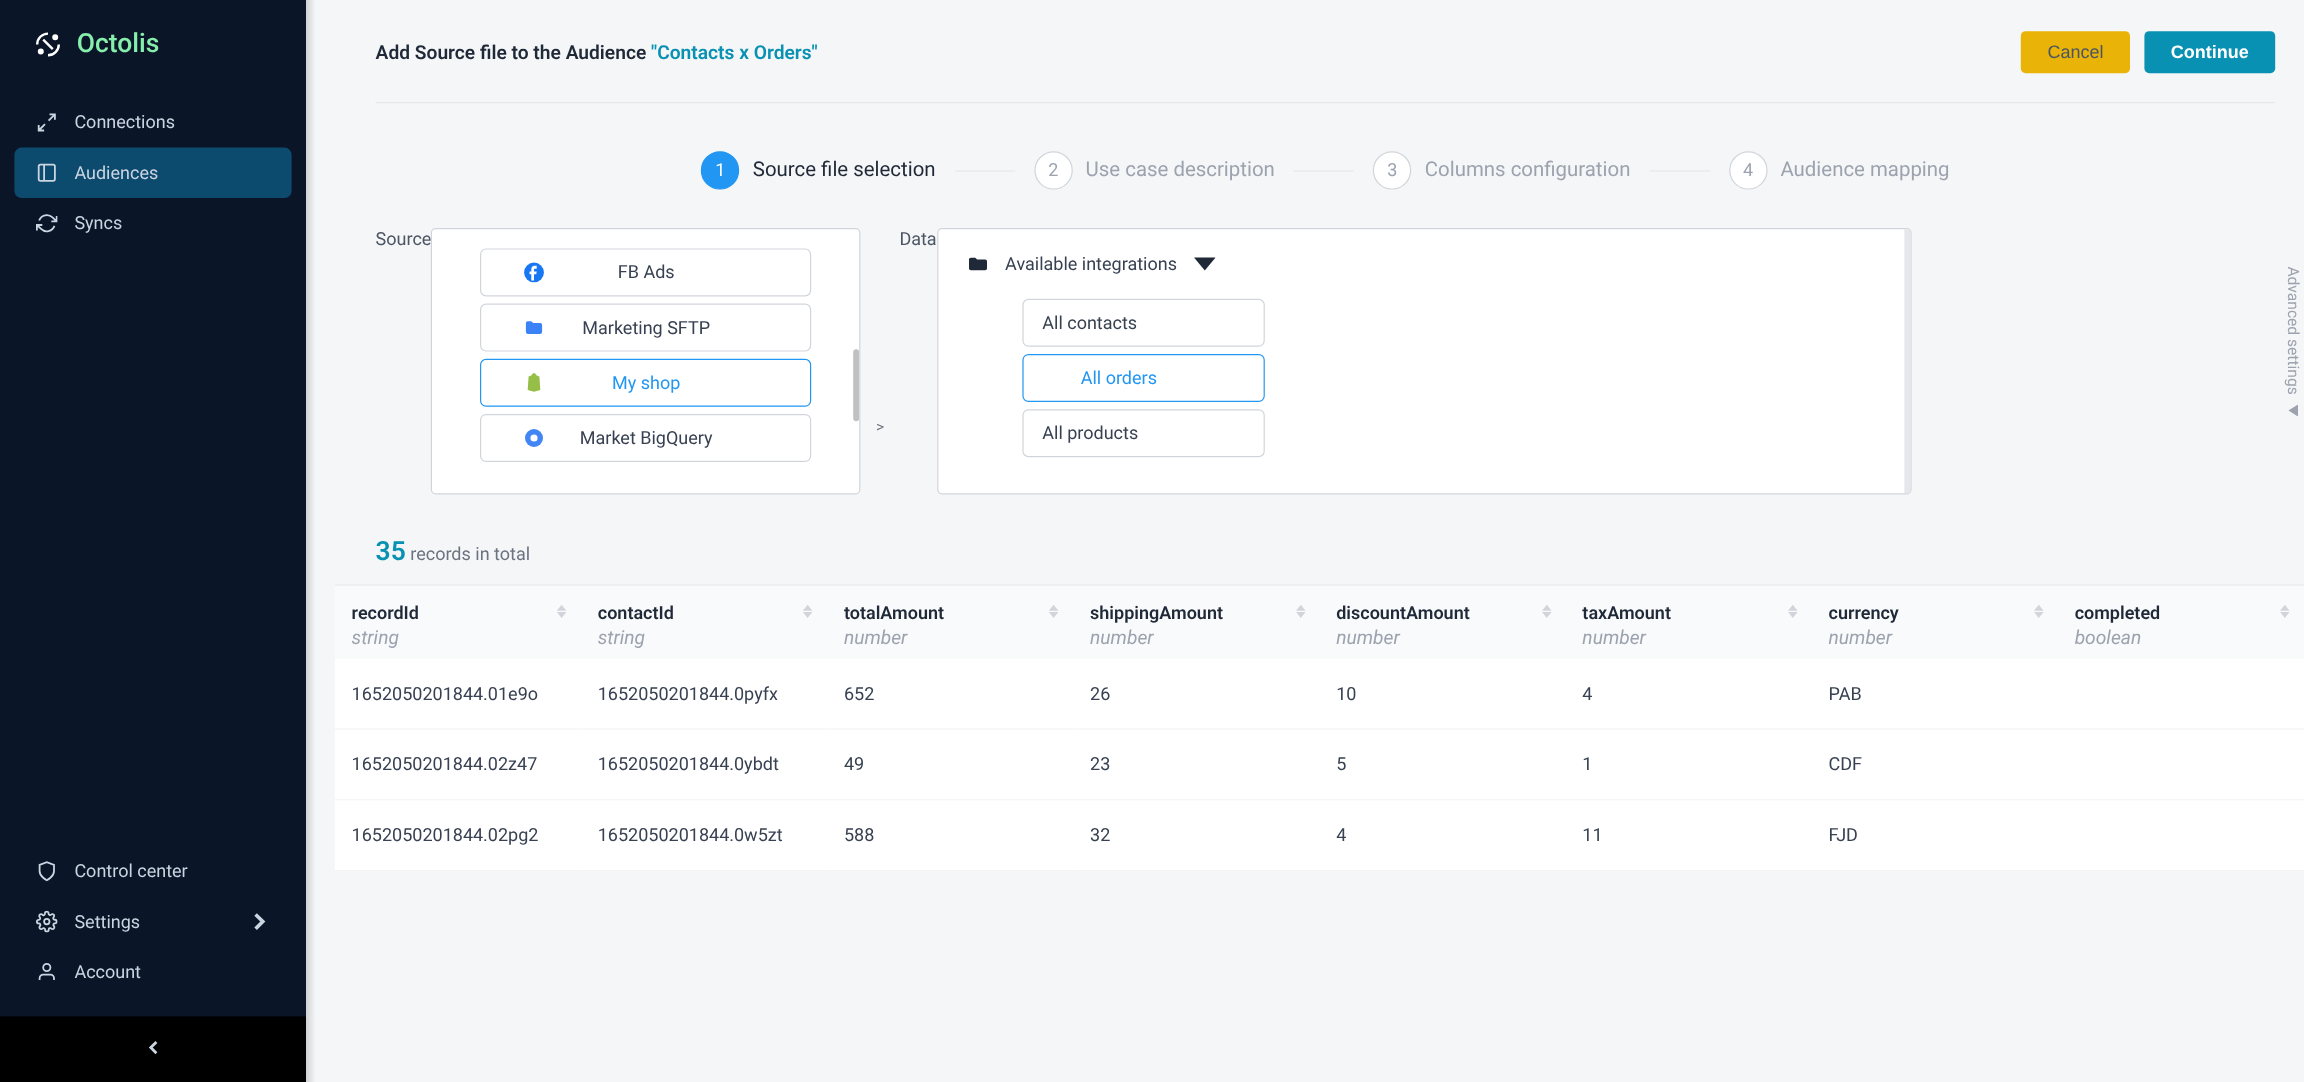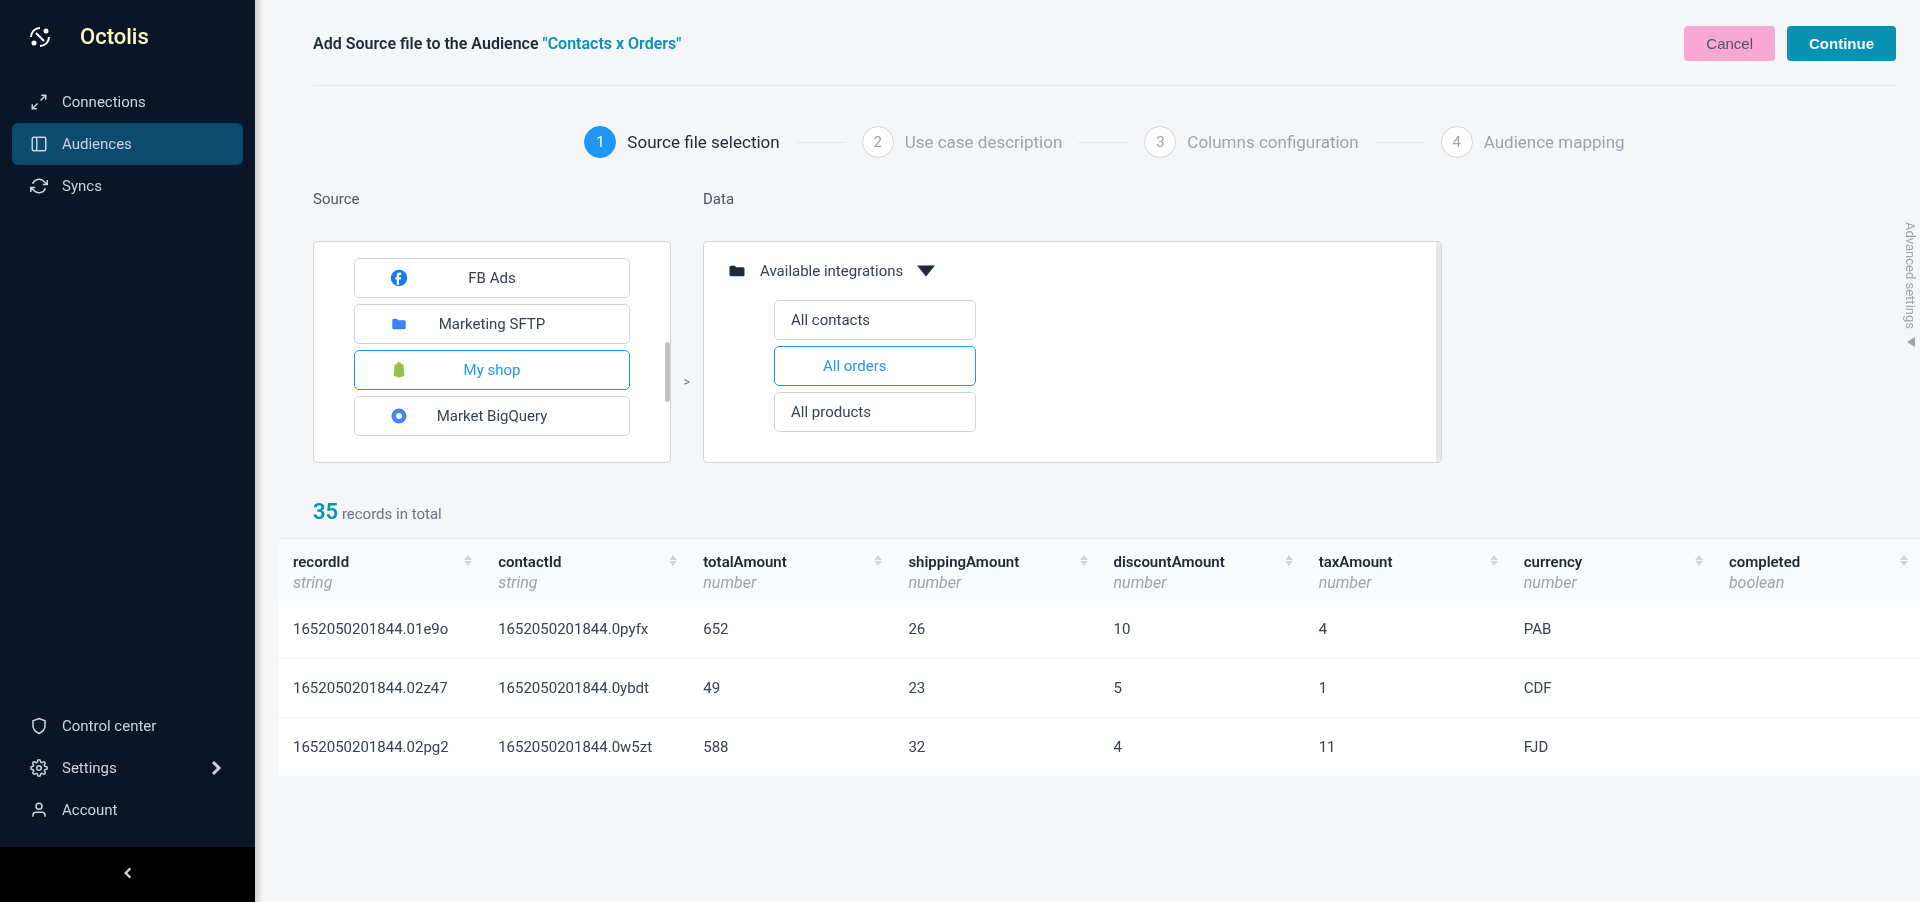--- a/index.html
+++ b/index.html
@@ -2,59 +2,59 @@
 <html><head>
 <meta charset="utf-8">
 <style>
 * { margin: 0; padding: 0; box-sizing: border-box; }
 body { font-family: -apple-system, BlinkMacSystemFont, "Segoe UI", Roboto, sans-serif; background: #f5f6f7; color: #333; overflow: hidden; }
 .app { display: flex; height: 902px; width: 1920px; }
 
 
 .sidebar { width: 255px; background: #0a1628; color: #cbd5e1; display: flex; flex-direction: column; position: relative; }
 .sidebar-shadow { position: absolute; right: -8px; top: 0; width: 8px; height: 100%; background: linear-gradient(to right, rgba(0,0,0,0.15), transparent); }
-.logo { display: flex; align-items: center; gap: 28px; padding: 24px 28px; font-size: 22px; font-weight: 500; color: #fef9c3; }
+.logo { display: flex; align-items: center; gap: 12px; padding: 24px 28px; font-size: 22px; font-weight: 500; color: #86efac; }
 .logo svg { width: 24px; height: 24px; }
 .nav { flex: 1; padding: 8px 12px; }
 .nav-item { display: flex; align-items: center; gap: 14px; padding: 12px 18px; font-size: 15px; border-radius: 6px; cursor: pointer; color: #cbd5e1; }
 .nav-item.active { background: #0c4a6e; }
 .nav-item svg { width: 18px; height: 18px; flex-shrink: 0; }
 .nav-bottom { padding: 8px 12px 16px; }
 .nav-item-chevron { margin-left: auto; }
 .collapse { text-align: center; padding: 18px 0; background: #000; }
 .collapse svg { width: 10px; height: 14px; color: #cbd5e1; }
 
 
 .main { flex: 1; background: #f5f6f7; display: flex; flex-direction: column; overflow: hidden; }
 .page-wrap { margin-left: 24px; padding: 26px 24px 0 34px; }
 
 .header { display: flex; align-items: center; justify-content: space-between; padding-bottom: 24px; border-bottom: 1px solid #e5e7eb; }
 .header-title { font-size: 16px; font-weight: 600; color: #1f2937; }
 .header-title .audience-name { color: #0891b2; }
 .header-actions { display: flex; gap: 12px; }
 .btn { padding: 9px 22px; border-radius: 4px; font-size: 15px; border: none; cursor: pointer; }
-.btn-cancel { background: #f9a8d4; color: #4b5563; }
+.btn-cancel { background: #eab308; color: #4b5563; }
 .btn-continue { background: #0891b2; color: #fff; font-weight: 700; }
 
 
 .steps { display: flex; align-items: center; justify-content: center; gap: 0; padding: 40px 0 32px; }
 .step { display: flex; align-items: center; gap: 11px; }
 .step-circle { width: 32px; height: 32px; border-radius: 50%; display: flex; align-items: center; justify-content: center; font-size: 15px; border: 1px solid #d1d5db; color: #9ca3af; background: #fff; }
 .step.active .step-circle { background: #2196f3; border-color: #2196f3; color: #fff; }
 .step-label { font-size: 17px; color: #9ca3af; }
 .step.active .step-label { color: #1f2937; }
 .step-line { width: 50px; height: 1px; background: #e5e7eb; margin: 0 16px; }
 
 
 .panels-wrap { display: flex; gap: 0; position: relative; }
-.panel-group { display: flex; flex-direction: column; gap: 23px; }
+.panel-group { display: flex; flex-direction: row; }
 .panel-label { font-size: 15px; color: #4b5563; margin-bottom: 10px; }
 .panel { background: #fff; border: 1px solid #d1d5db; border-radius: 4px; height: 222px; overflow-y: auto; position: relative; }
 .panel.source { width: 358px; padding: 10px 0; }
-.panel.data { width: 739px; padding: 14px 0; }
+.panel.data { width: 812px; padding: 14px 0; }
 .panel-arrow { display: flex; align-items: center; justify-content: center; width: 32px; padding-top: 110px; color: #6b7280; font-size: 13px; }
 
 .source-item { margin: 6px 40px; padding: 10px 14px; border: 1px solid #d1d5db; border-radius: 5px; background: #fff; display: flex; align-items: center; gap: 14px; font-size: 15px; color: #374151; cursor: pointer; justify-content: center; position: relative; }
 .source-item.selected { border-color: #2196f3; color: #2196f3; }
 .source-icon { width: 18px; height: 18px; position: absolute; left: 35px; }
 
 .data-title { display: flex; align-items: center; gap: 14px; padding: 6px 24px 14px; font-size: 15px; color: #374151; }
 .data-title svg { width: 18px; height: 14px; }
 .data-item { margin: 6px 70px; padding: 10px 16px; border: 1px solid #d1d5db; border-radius: 5px; background: #fff; font-size: 15px; color: #374151; cursor: pointer; width: 202px; }
 .data-item.selected { border-color: #2196f3; color: #2196f3; padding-left: 48px; }

